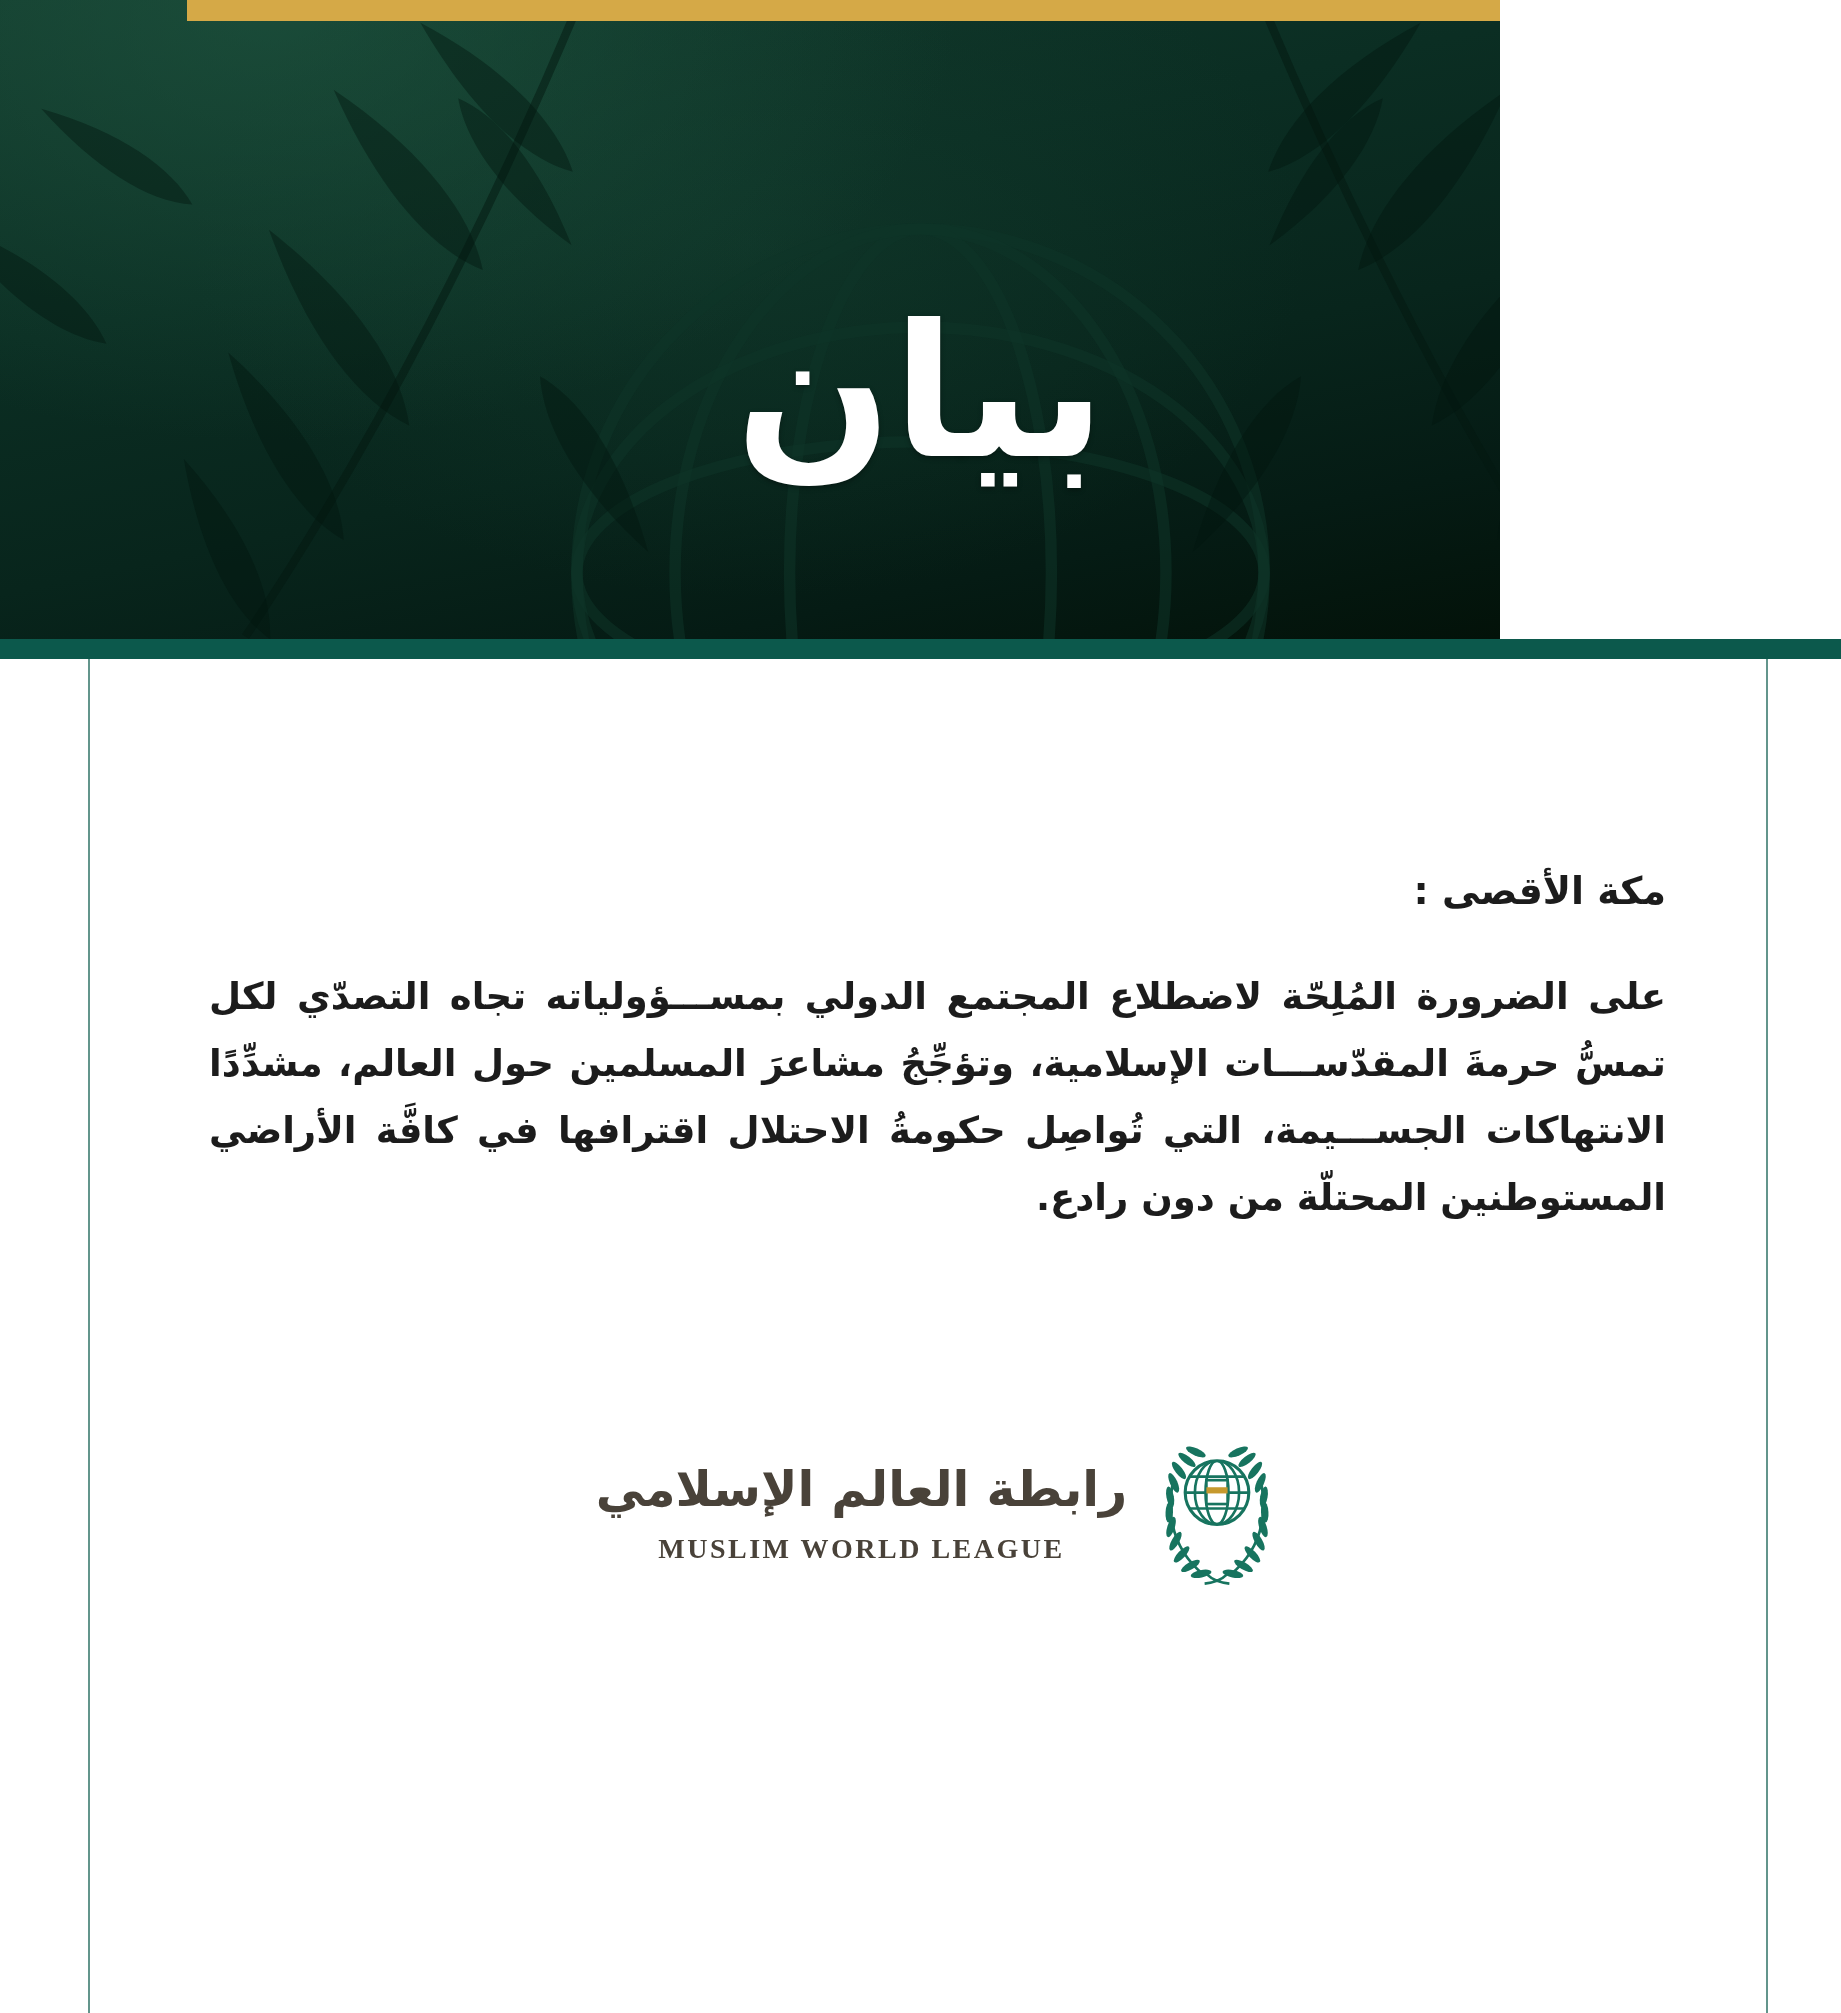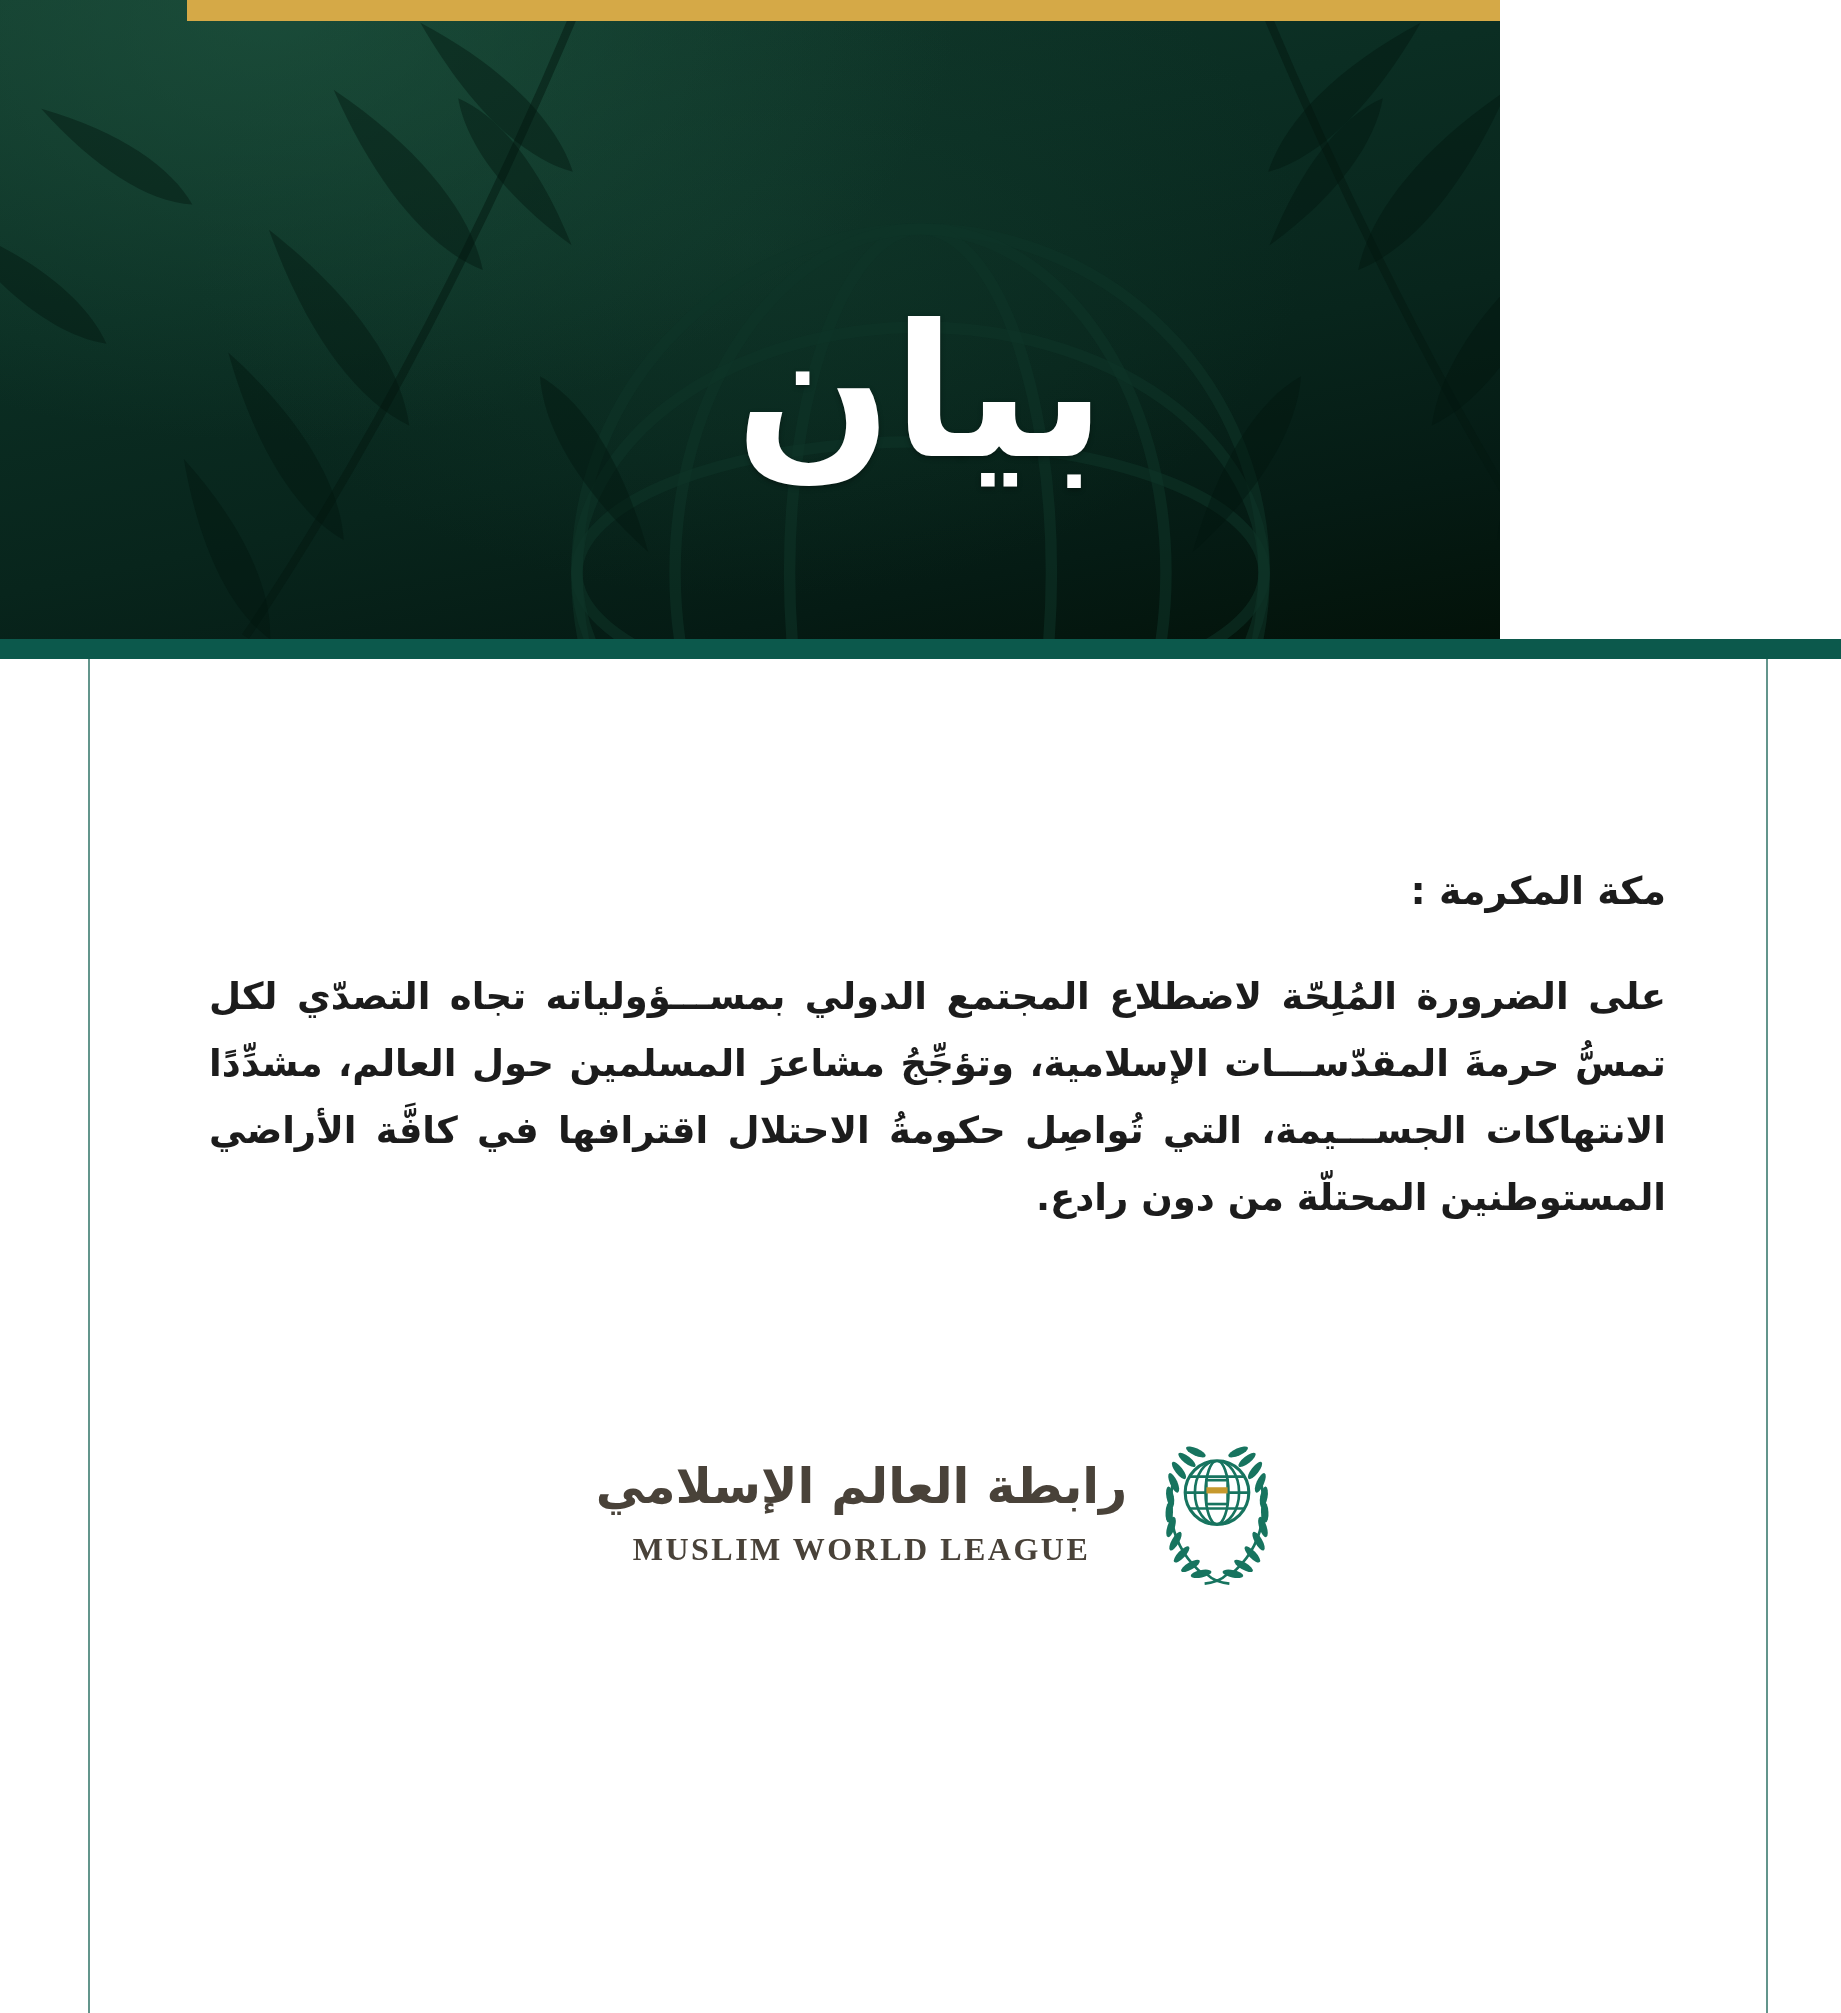--- a/index.html
+++ b/index.html
@@ -44,21 +44,21 @@
   .para .line.last{text-align-last:right;}
   
   .logo-row{
     display:flex; direction:ltr; justify-content:center; align-items:center;
     gap:28px; margin-top:205px;
   }
   .logo-texts{text-align:center;}
   .logo-arabic{font-size:49px; font-weight:bold; line-height:1.25; margin-bottom:13px; white-space:nowrap;}
   .logo-english{
     font-family:"Liberation Serif", serif; font-weight:bold;
-    font-size:32px; letter-spacing:2.5px; white-space:nowrap;
+    font-size:28px; letter-spacing:2.5px; white-space:nowrap;
   }
 </style>
 </head>
 <body>
 
 <div class="page">
 
   <div class="header">
     <svg class="header-decor" viewBox="0 0 2250 781" xmlns="http://www.w3.org/2000/svg" aria-hidden="true">
       <defs>
@@ -93,21 +93,21 @@
     <div class="gold-bar" style="background:#d5a947;"></div>
     <div class="bayan">بيان</div>
   </div>
 
   <div class="teal-band" style="background:#0c594c;"></div>
 
   <div class="rule left" style="background:#2f7265;"></div>
   <div class="rule right" style="background:#2f7265;"></div>
 
   <main class="content" style="color:#1c1c1c;">
-    <div class="dateline">مكة المكرمة :</div>
+    <div class="dateline">مكة الأقصى :</div>
 
 
     <div class="para">
         <div class="line">على الضرورة المُلِحّة لاضطلاع المجتمع الدولي بمســـؤولياته تجاه التصدّي لكل</div>
         <div class="line">تمسُّ حرمةَ المقدّســـات الإسلامية، وتؤجِّجُ مشاعرَ المسلمين حول العالم، مشدِّدًا</div>
         <div class="line">الانتهاكات الجســـيمة، التي تُواصِل حكومةُ الاحتلال اقترافها في كافَّة الأراضي</div>
         <div class="line last">المستوطنين المحتلّة من دون رادع.</div>
       </div>
 
     <div class="logo-row">

